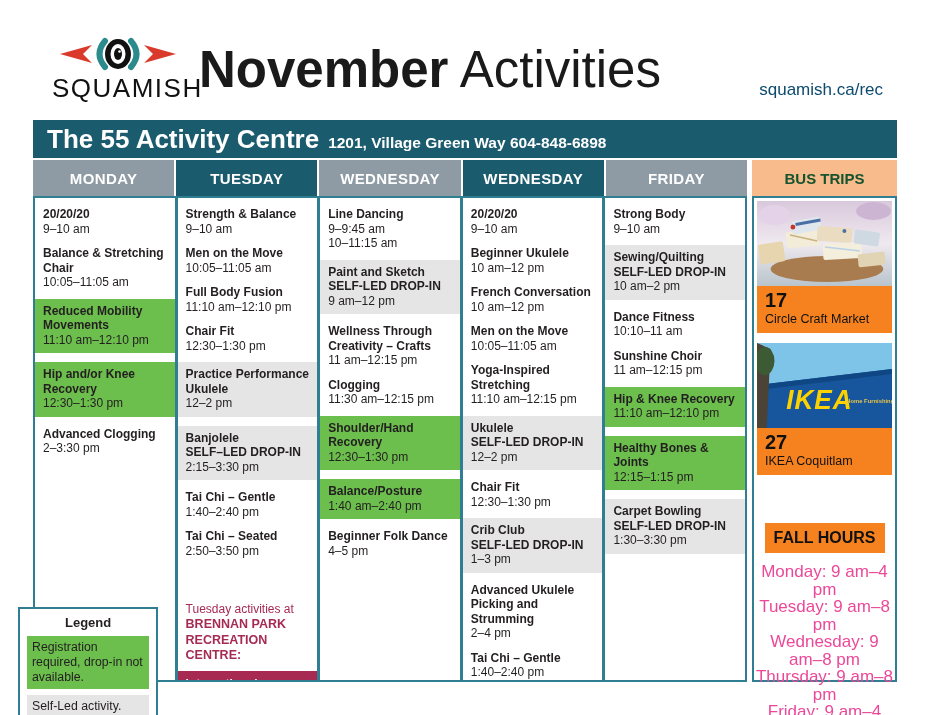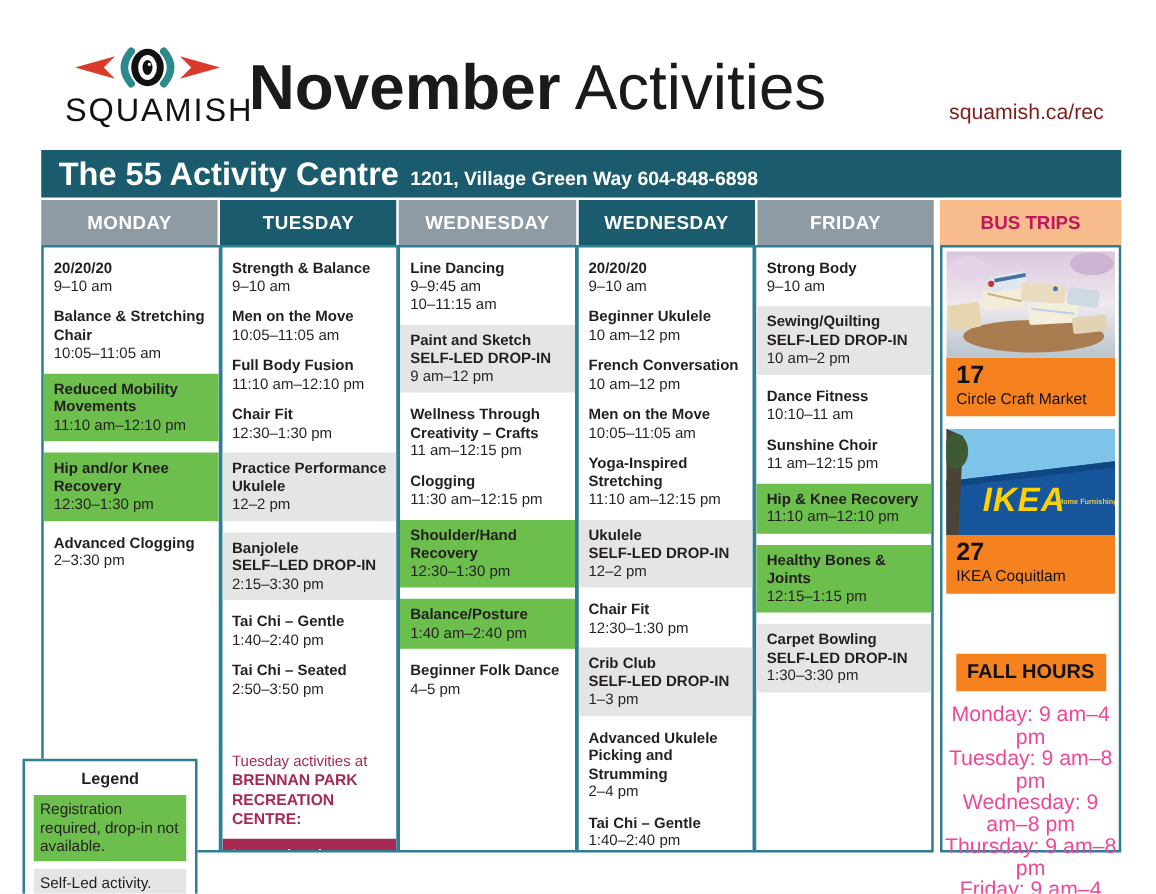--- a/index.html
+++ b/index.html
@@ -10,36 +10,36 @@
   }
 
   
   .logo { position:absolute; left:52px; top:36px; width:132px; text-align:center; }
   .logo svg { display:block; margin:0 auto 1px; }
   .logo-text { font-size:26px; letter-spacing:1.5px; color:#111111; }
   .main-title { position:absolute; left:190px; top:40px; width:480px; text-align:center;
     font-size:51px; color:#1a1a1a; white-space:nowrap; }
   .main-title .t-bold { font-weight:700; }
   .main-title .t-light { font-weight:400; }
-  .website { position:absolute; right:42px; top:80px; font-size:17px; color:#7f1d1d; }
+  .website { position:absolute; right:42px; top:80px; font-size:17px; color:#0c4a6e; }
 
   
   .cal { position:absolute; left:33px; top:120px; width:864px; }
   .banner { background:#1a5b6d; color:#ffffff; height:38px; display:flex;
     align-items:baseline; padding:0 0 0 14px; }
   .banner-title { font-size:26px; font-weight:700; line-height:38px; }
   .banner-sub { font-size:15.5px; font-weight:600; margin-left:9px; }
 
   .header-row { display:flex; margin-top:2px; }
   .day-headers { width:714px; display:flex; gap:2px; }
   .hcell { flex:1; height:36px; display:flex; align-items:center; justify-content:center;
     font-size:15px; font-weight:700; letter-spacing:0.4px; color:#ffffff; }
   .hcell.gray { background:#8e9aa4; }
   .hcell.teal { background:#1a5b6d; }
-  .bus-hcell { width:145px; margin-left:5px; height:36px; background:#f8bb8c; color:#be185d;
+  .bus-hcell { width:145px; margin-left:5px; height:36px; background:#f8bb8c; color:#14532d;
     display:flex; align-items:center; justify-content:center; font-size:15px; font-weight:700; }
 
   .content-row { display:flex; }
   .day-table { width:714px; background:#2f7e92; display:flex; gap:3px; padding:2px; height:486px; }
   .day-column { flex:1; background:#ffffff; padding-top:8px; overflow:hidden; }
 
   .activity { padding:1px 4px 2px 8px; margin-bottom:7px; }
   .activity.green { background:#6cbe4d; padding:5px 4px 6px 8px; margin-bottom:9px; }
   .activity.gray  { background:#e5e5e6; padding:5px 4px 6px 8px; margin-bottom:9px; }
   .activity.maroon { background:#a62a52; color:#ffffff; padding:6px 4px 7px 8px; margin:0 0 0 0; }

